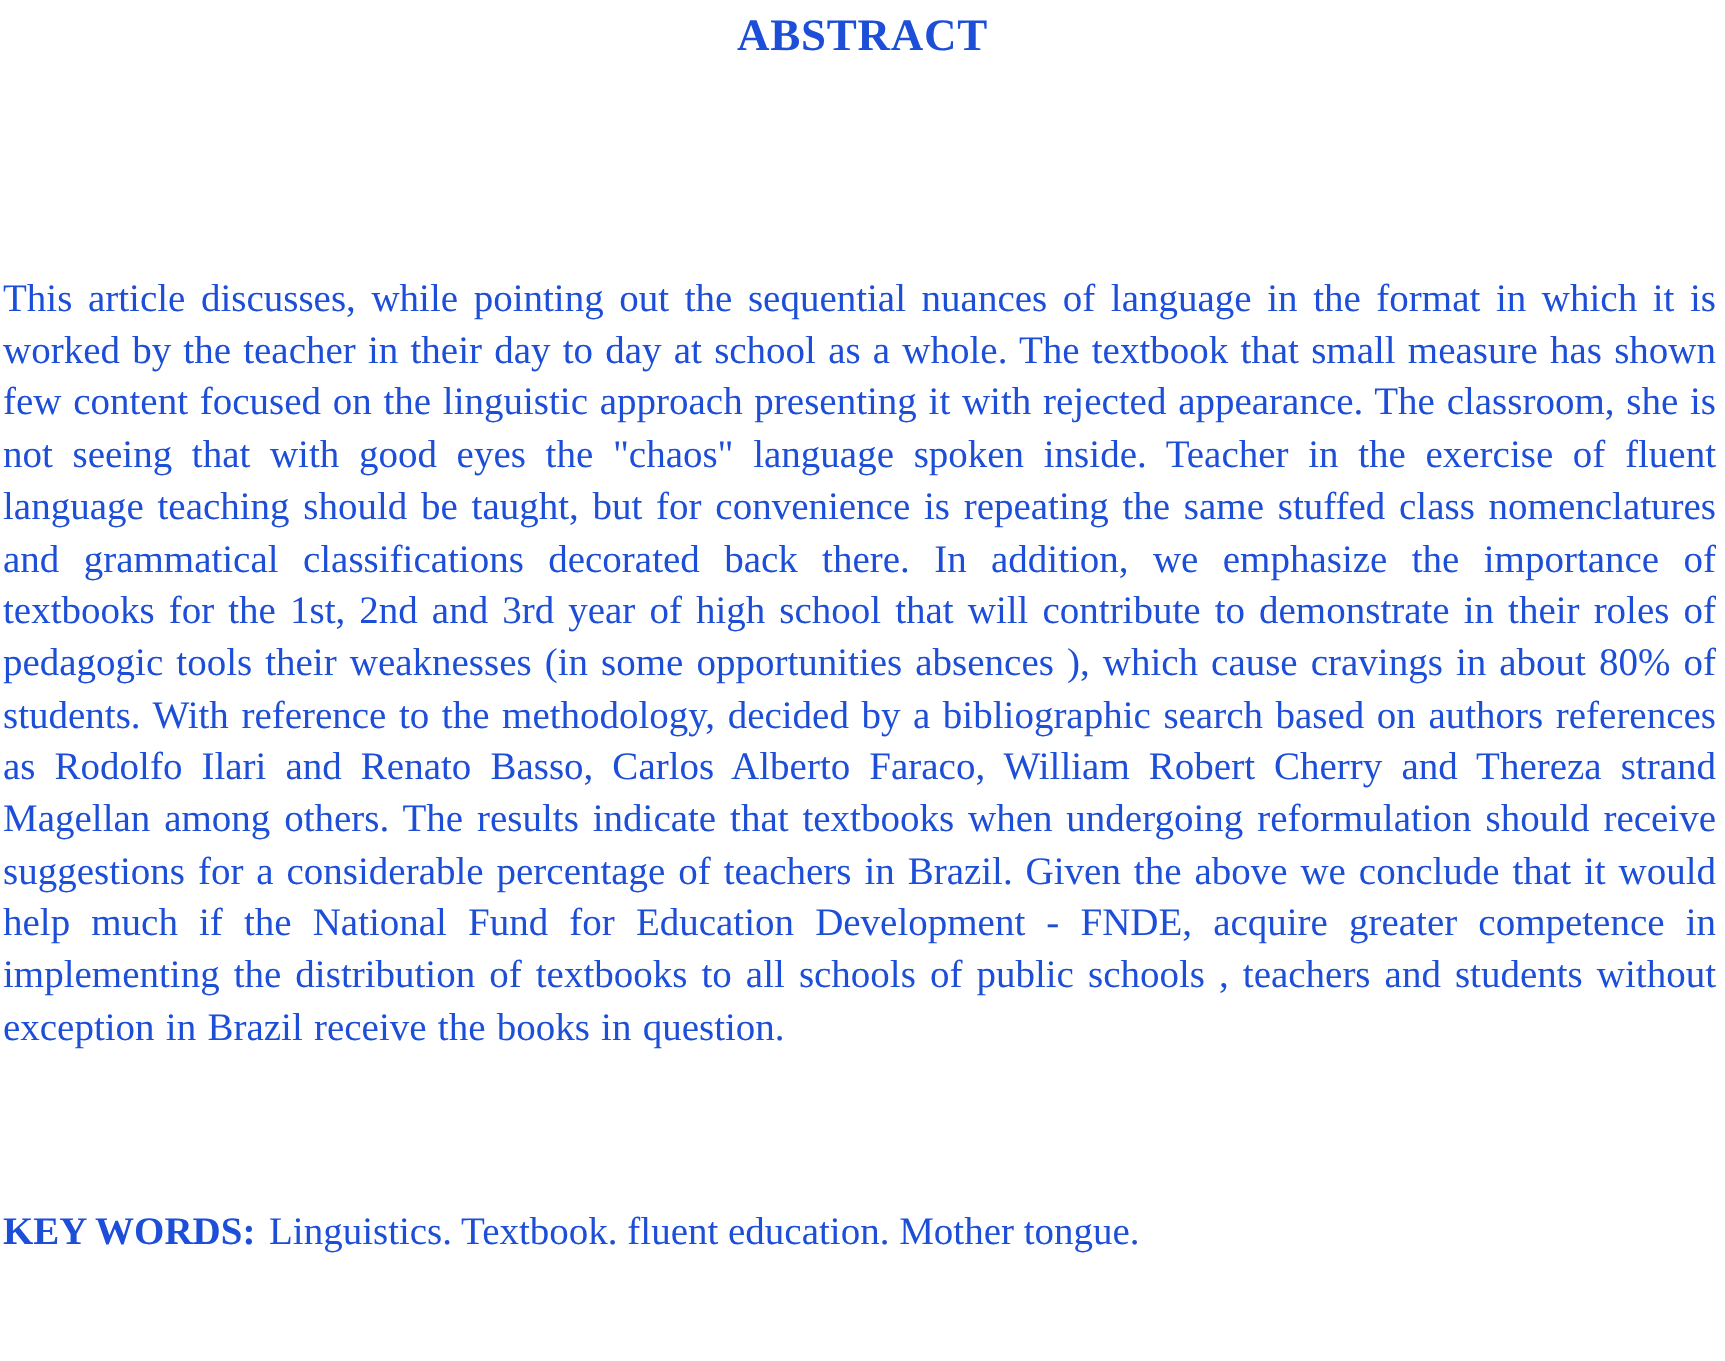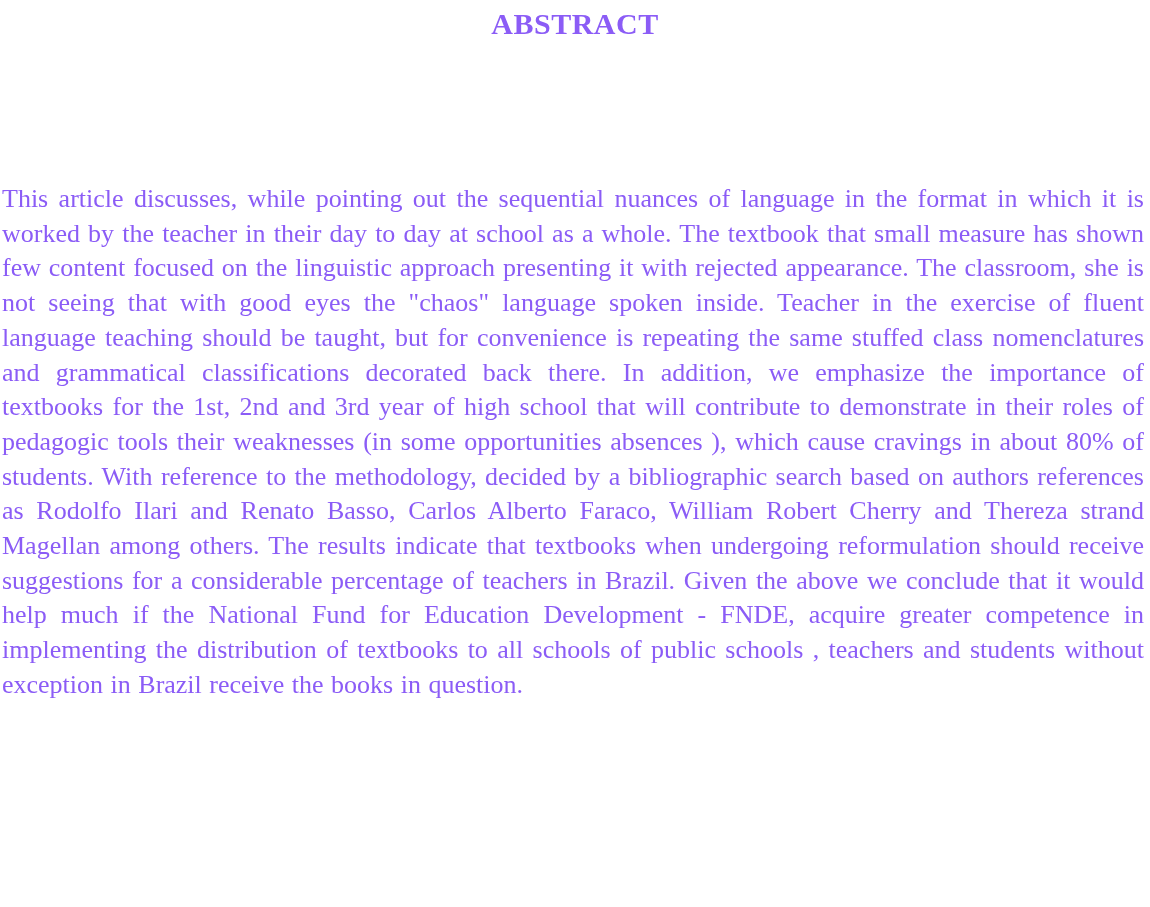--- a/index.html
+++ b/index.html
@@ -6,21 +6,21 @@
     margin: 0;
     padding: 0;
     background: #ffffff;
   }
   .page {
     position: relative;
     width: 1150px;
     height: 857px;
     margin: 0 auto;
     background: #ffffff;
-    color: #8b5cf6;
+    color: #1d4ed8;
     font-family: "Liberation Serif", "DejaVu Serif", serif;
     overflow: hidden;
     box-sizing: border-box;
     padding: 4px 2px 0 2px;
   }
   .doc-title {
     margin: 2px 0 0 0;
     font-size: 30px;
     line-height: 36px;
     font-weight: bold;
@@ -46,13 +46,16 @@
   }
 </style>
 </head>
 <body>
 
 <div class="page">
   <h1 class="doc-title">ABSTRACT</h1>
 
   <p class="abstract-body">This article discusses, while pointing out the sequential nuances of language in the format in which it is worked by the teacher in their day to day at school as a whole. The textbook that small measure has shown few content focused on the linguistic approach presenting it with rejected appearance. The classroom, she is not seeing that with good eyes the "chaos" language spoken inside. Teacher in the exercise of fluent language teaching should be taught, but for convenience is repeating the same stuffed class nomenclatures and grammatical classifications decorated back there. In addition, we emphasize the importance of textbooks for the 1st, 2nd and 3rd year of high school that will contribute to demonstrate in their roles of pedagogic tools their weaknesses (in some opportunities absences ), which cause cravings in about 80% of students. With reference to the methodology, decided by a bibliographic search based on authors references as Rodolfo Ilari and Renato Basso, Carlos Alberto Faraco, William Robert Cherry and Thereza strand Magellan among others. The results indicate that textbooks when undergoing reformulation should receive suggestions for a considerable percentage of teachers in Brazil. Given the above we conclude that it would help much if the National Fund for Education Development - FNDE, acquire greater competence in implementing the distribution of textbooks to all schools of public schools , teachers and students without exception in Brazil receive the books in question.</p>
 
+  <p class="keywords-line">
+    <span class="keywords-label">KEY WORDS:</span><span class="keywords-text">Linguistics. Textbook. fluent education. Mother tongue.</span>
+  </p>
 </div>
 
 </body></html>

